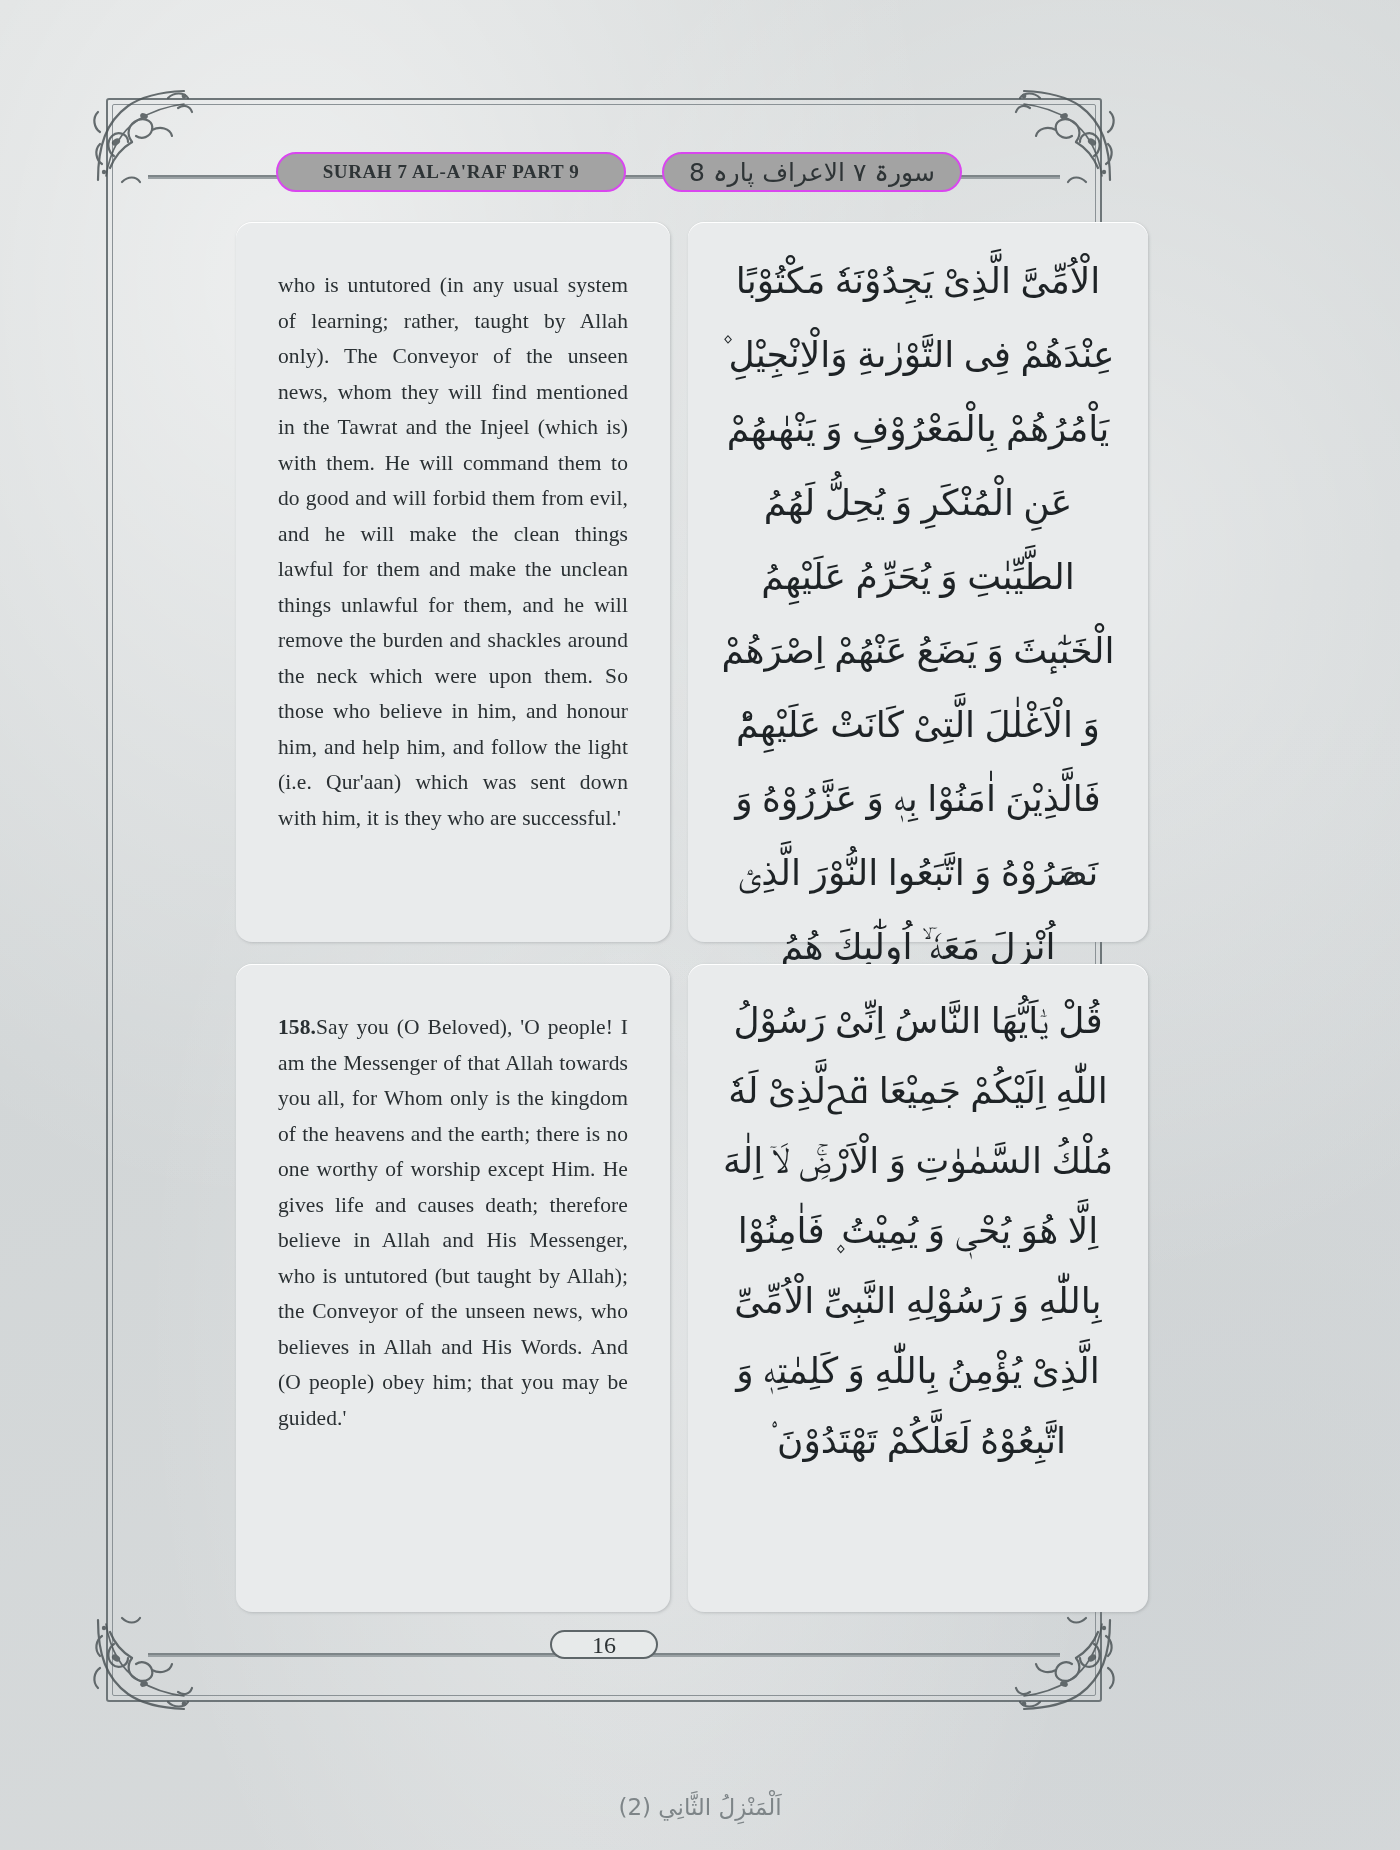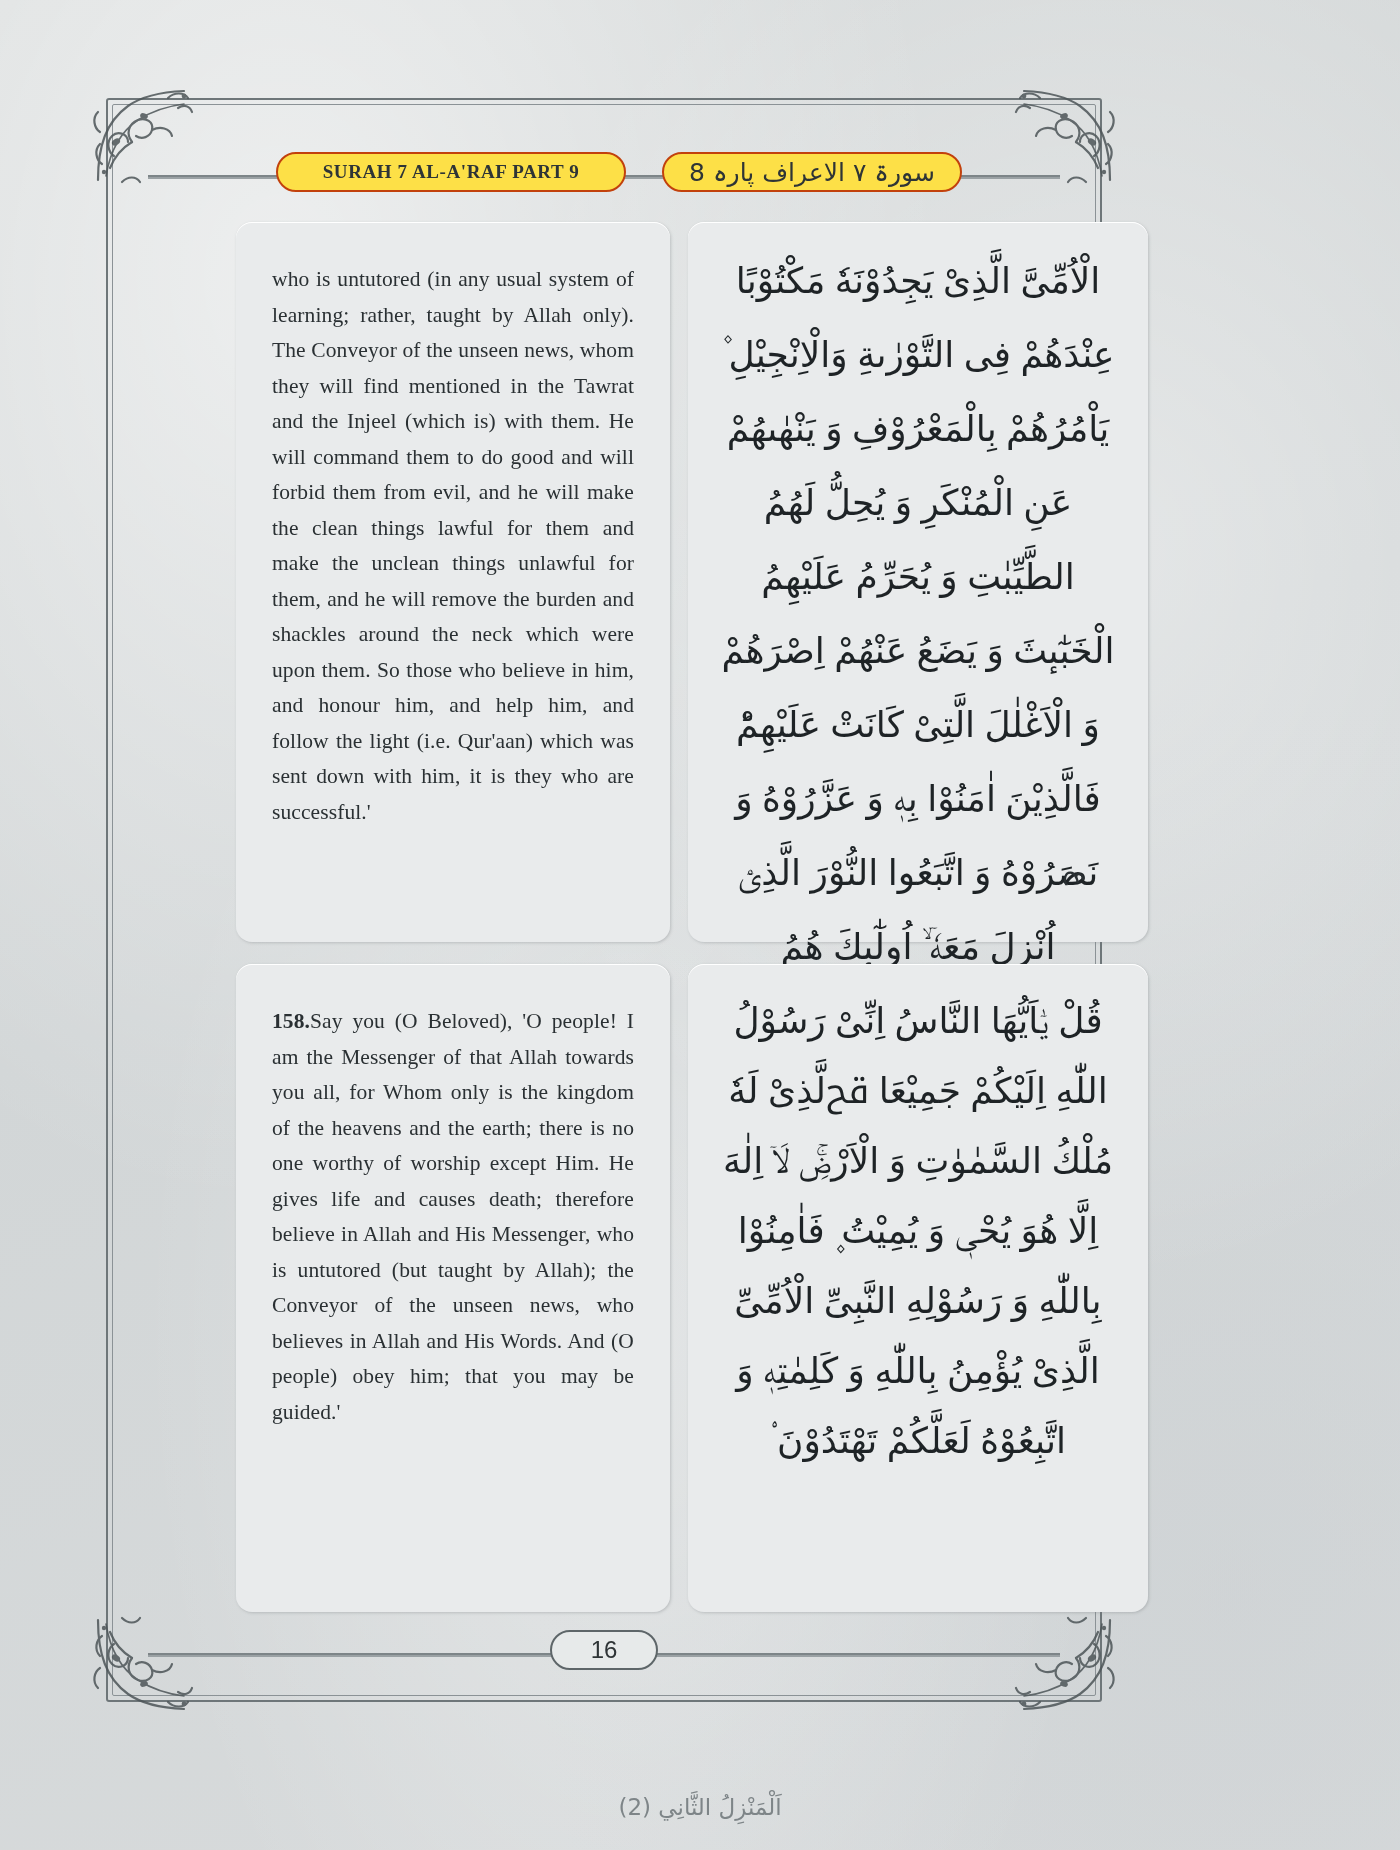--- a/index.html
+++ b/index.html
@@ -55,23 +55,23 @@
     left:60px;right:60px;top:92px;
     height:10px;
   }
   .band-rule{
     position:absolute;left:0;right:0;top:3px;height:0;
     border-top:2px solid #7d8588;
     border-bottom:2px solid #9aa1a4;
   }
   .hdr-cap{
     position:absolute;top:-20px;
-    border:2px solid #c2410c;
+    border:2px solid #d946ef;
     border-radius:22px;
-    background:#fde047;
+    background:#a3a3a3;
     height:40px;
     display:flex;align-items:center;justify-content:center;
     box-sizing:border-box;
     padding:0 16px;
   }
   .hdr-left{left:128px;width:350px;}
   .hdr-right{right:98px;width:300px;}
   .hdr-left .t{
     font-family:"Liberation Serif", serif;
     font-weight:700;
@@ -116,21 +116,21 @@
   .block-1 .panel{height:720px;}
   .block-2 .panel{height:648px;}
 
   .en-text{
     font-family:"Liberation Serif", serif;
     font-size:21.5px;
     line-height:35.5px;
     color:#2a3033;
     text-align:justify;
     text-justify:inter-word;
-    margin:12px;
+    margin:18px;
     letter-spacing:.1px;
   }
   .vnum{font-weight:700;}
 
   .ar-text{
     direction:rtl;
     text-align:center;
     font-family:"DejaVu Sans", sans-serif;
     font-size:36px;
     line-height:74px;
@@ -156,26 +156,26 @@
   
   .footer-band{
     position:absolute;
     left:60px;right:60px;bottom:60px;
     height:10px;
   }
   .page-num{
     position:absolute;
     left:50%;transform:translateX(-50%);
     top:-20px;
-    width:108px;height:40px;
+    width:108px;height:29px;
     border:2px solid #5e6669;
     border-radius:22px;
     background:#e7eaea;
-    display:flex;align-items:center;justify-content:center;
-    font-family:Liberation Sans, sans-serif;
+    display:flex;align-items:flex-start;justify-content:center;
+    font-family:Liberation Serif, serif;
     font-size:24px;
     color:#2e3436;
     box-sizing:border-box;
   }
   .footer-meta{
     position:absolute;
     left:0;right:0;bottom:22px;
     text-align:center;
   }
   .manzil{

